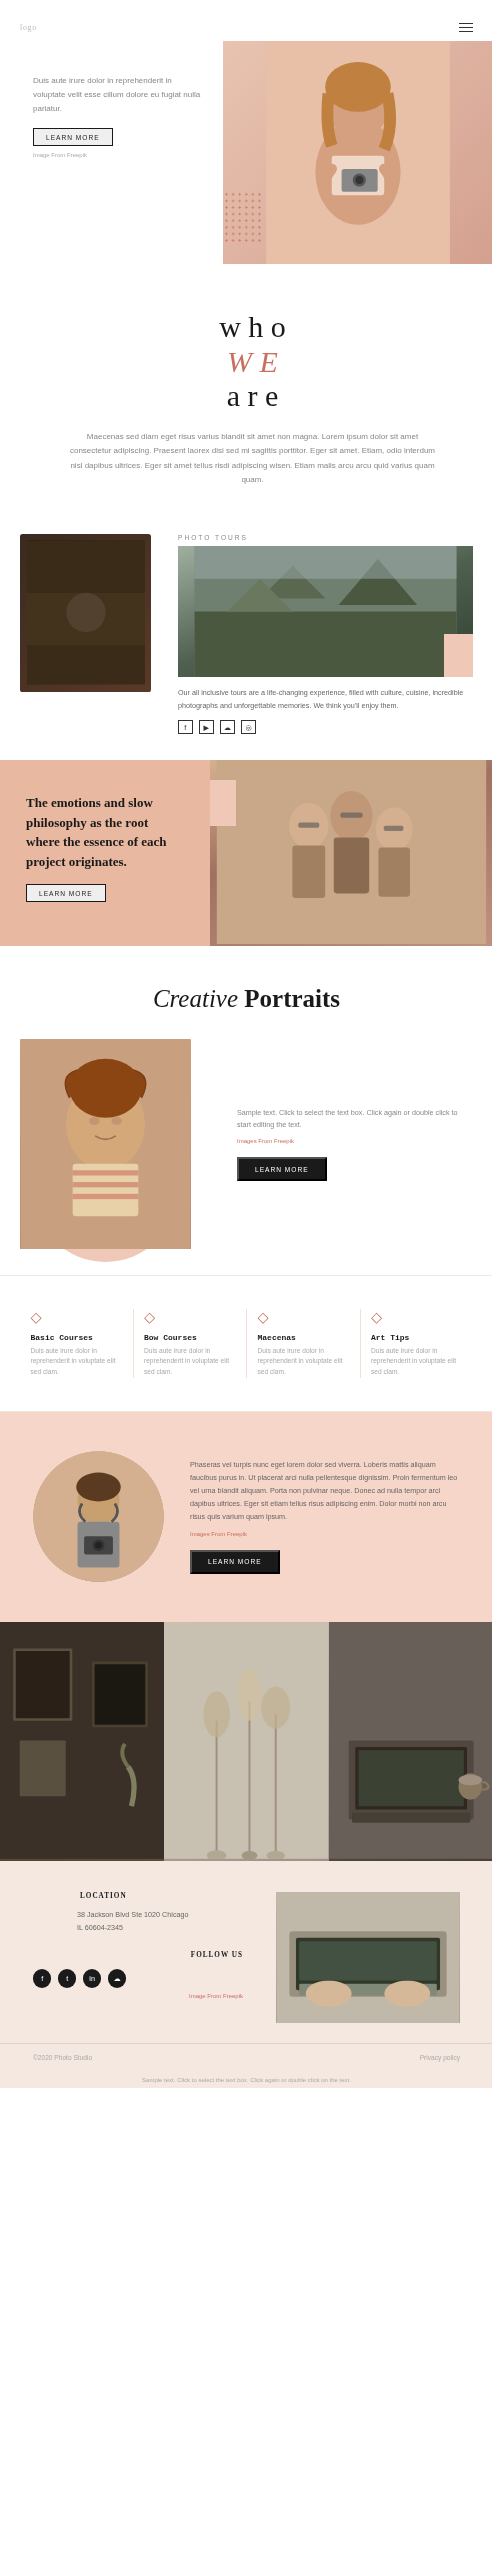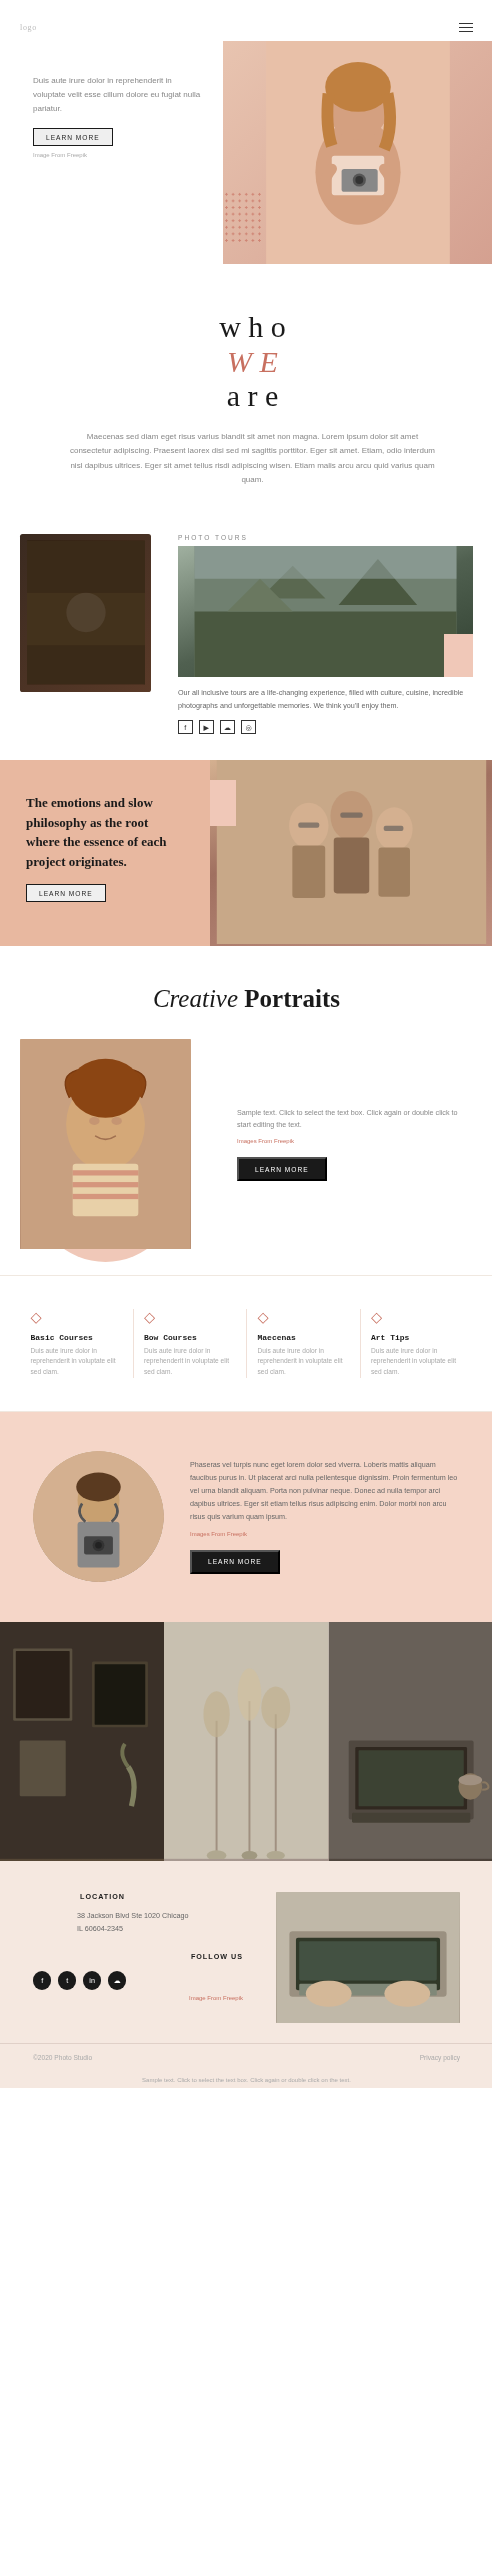--- a/index.html
+++ b/index.html
@@ -179,21 +179,21 @@
     .gallery-img { width: 100%; height: 100%; }
     .gallery-img-1 { background: linear-gradient(160deg, #3a3228 0%, #5a4a38 100%); }
     .gallery-img-2 { background: linear-gradient(160deg, #c8c0b8 0%, #a09088 100%); }
     .gallery-img-3 { background: linear-gradient(160deg, #686058 0%, #4a4038 100%); }
 
     
     footer {
       background: #f5e8e0; padding: 33px 33px 20px; display: flex; gap: 33px;
     }
     .footer-left { flex: 1; }
-    .footer-section-title { font-size: 7.2px; font-weight: 700; letter-spacing: 1px; text-transform: uppercase; color: #1a1a1a; margin-bottom: 9.2px; font-family: Liberation Sans, sans-serif; padding-left: 47px; }
+    .footer-section-title { font-size: 7.2px; font-weight: 700; letter-spacing: 1px; text-transform: uppercase; color: #1a1a1a; margin-bottom: 9.2px; font-family: Liberation Serif, serif; padding-left: 47px; }
     .footer-address { font-size: 7.2px; color: #666; line-height: 1.8; font-family: Arial, sans-serif; margin-left: 44px; }
     .footer-social { display: flex; gap: 6.6px; margin-top: 10.5px; }
     .footer-social-icon { width: 18.4px; height: 18.4px; border-radius: 50%; background: #1a1a1a; display: flex; align-items: center; justify-content: center; font-size: 7.2px; color: #fff; cursor: pointer; font-family: Arial, sans-serif; }
     .footer-img-credit { font-size: 6px; color: #c87060; font-family: Arial, sans-serif; margin-top: 5.3px; }
     .footer-right { width: 184px; flex-shrink: 0; position: relative; }
     .footer-laptop-img {
       width: 100%; height: 131px;
       background: linear-gradient(160deg, #d0c8b8 0%, #a09080 100%);
       border-radius: 1.3px; overflow: hidden;
     }

